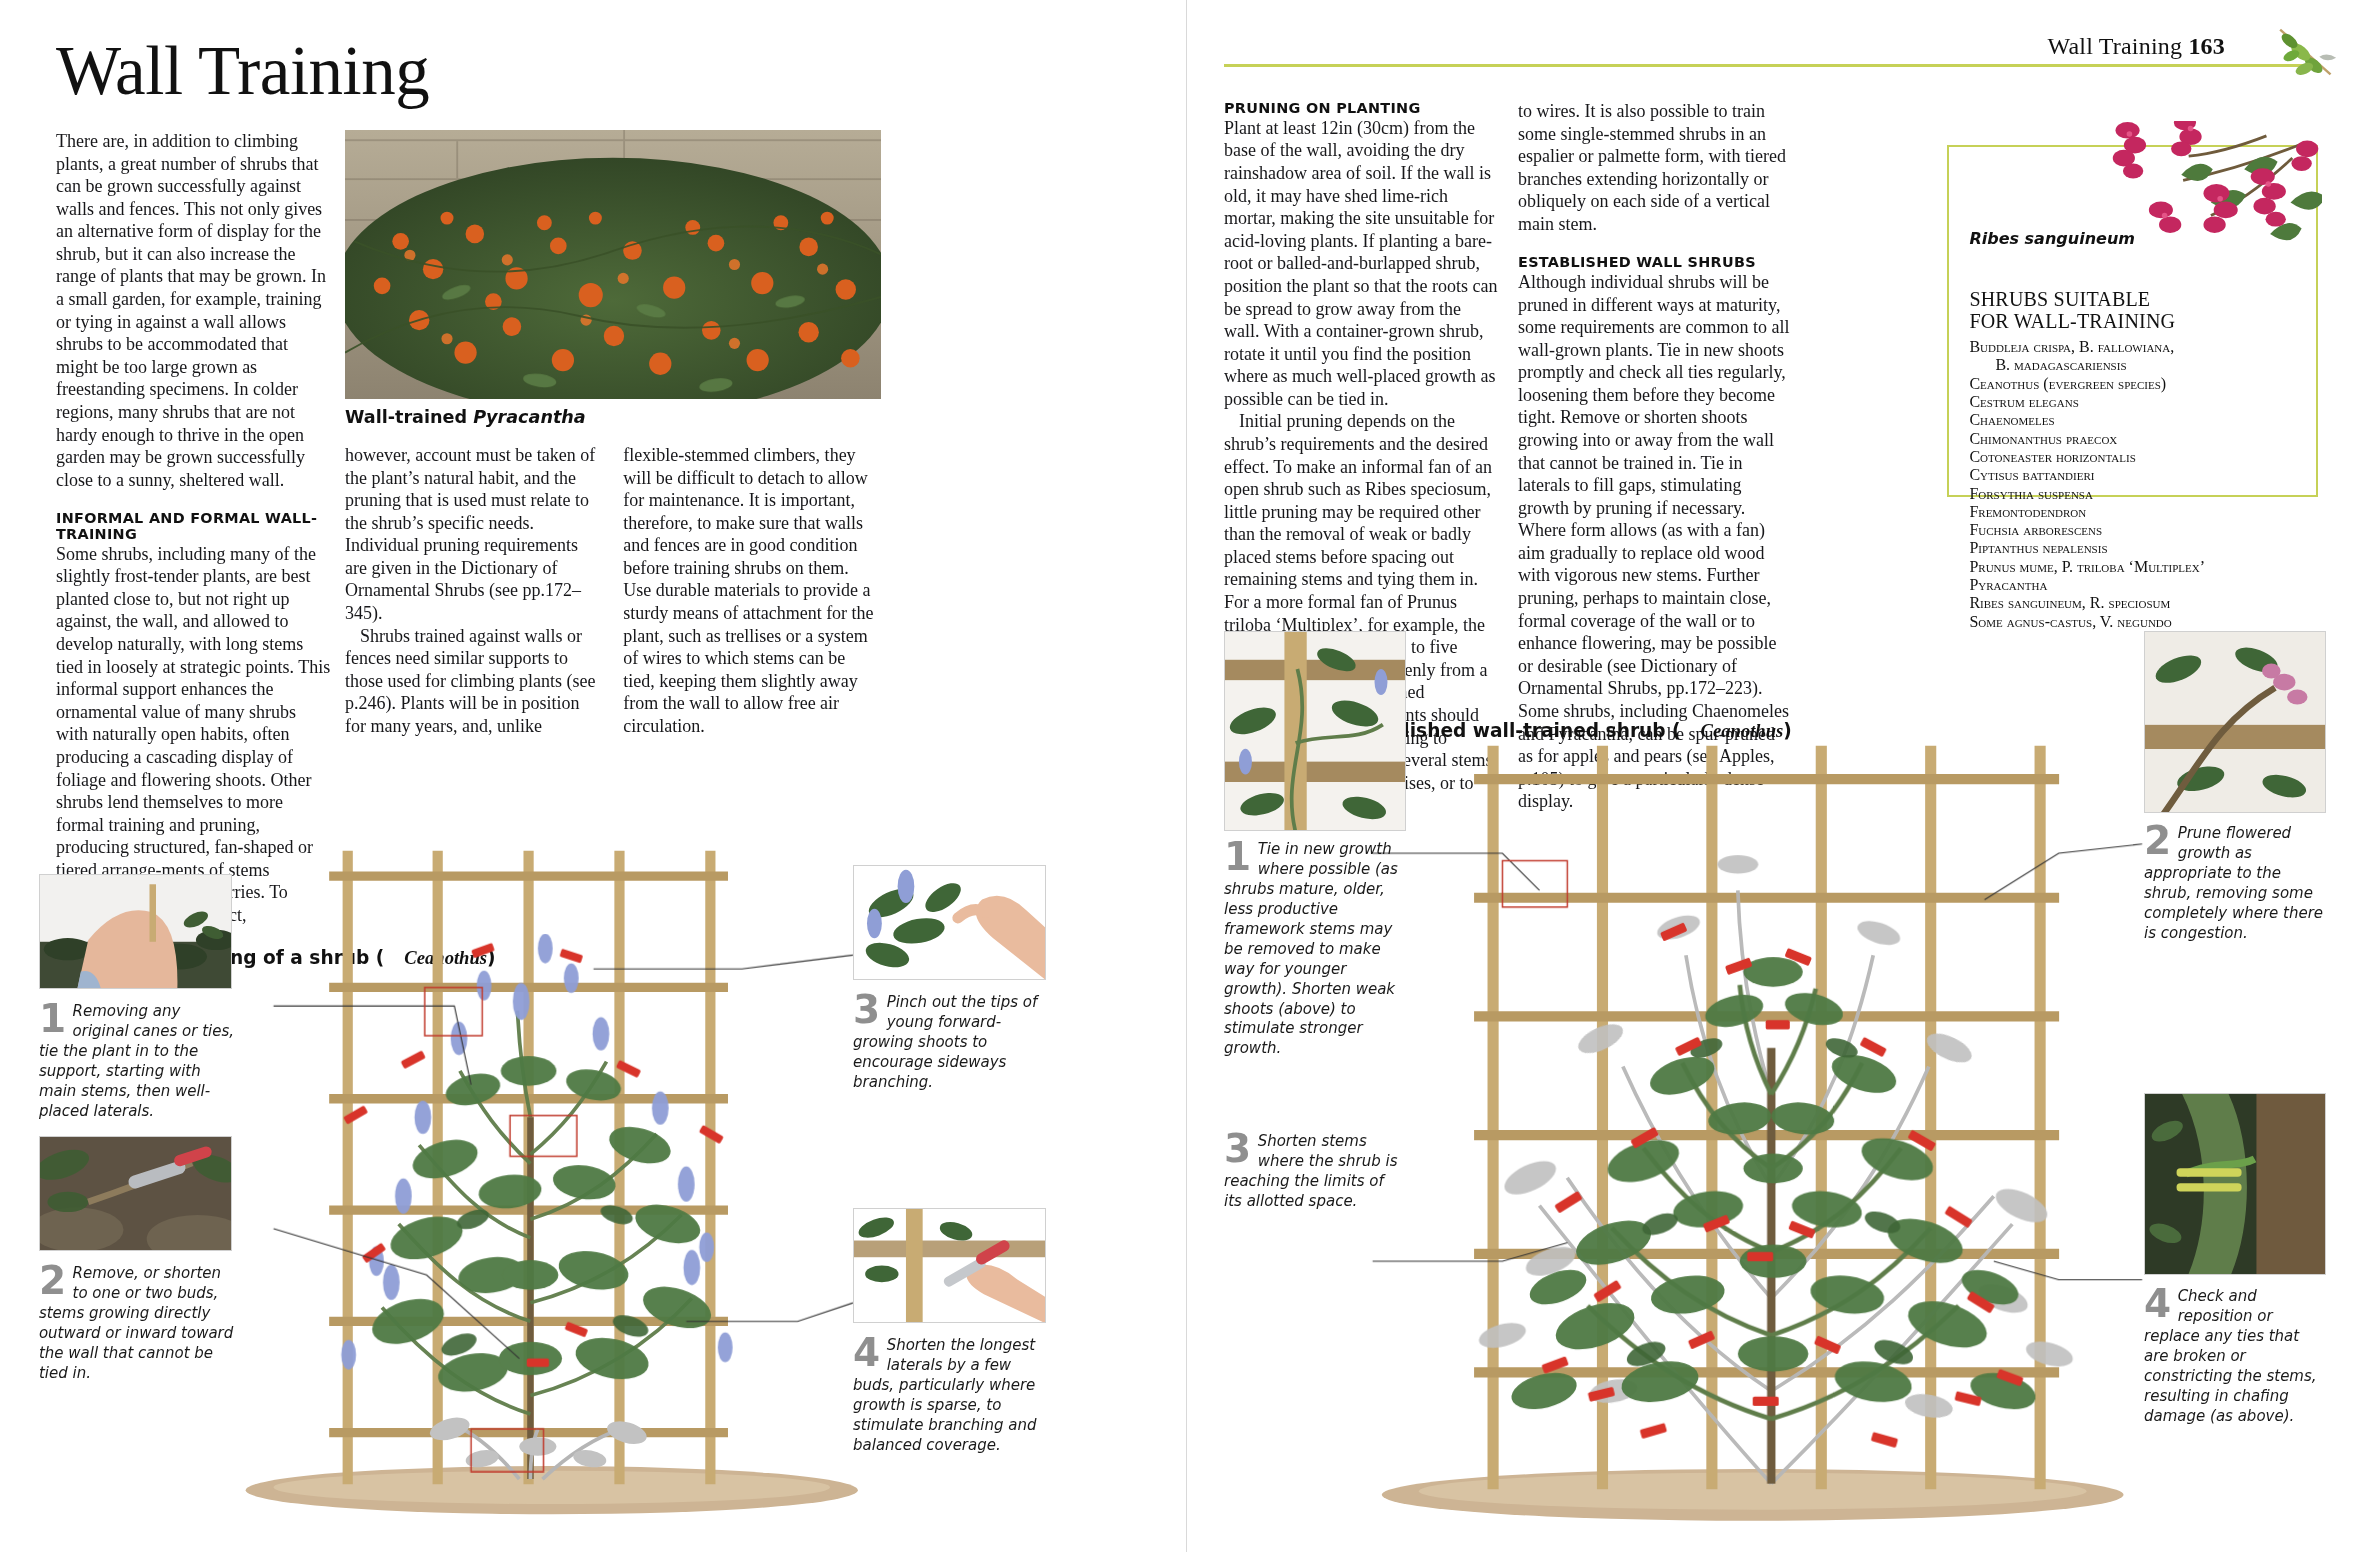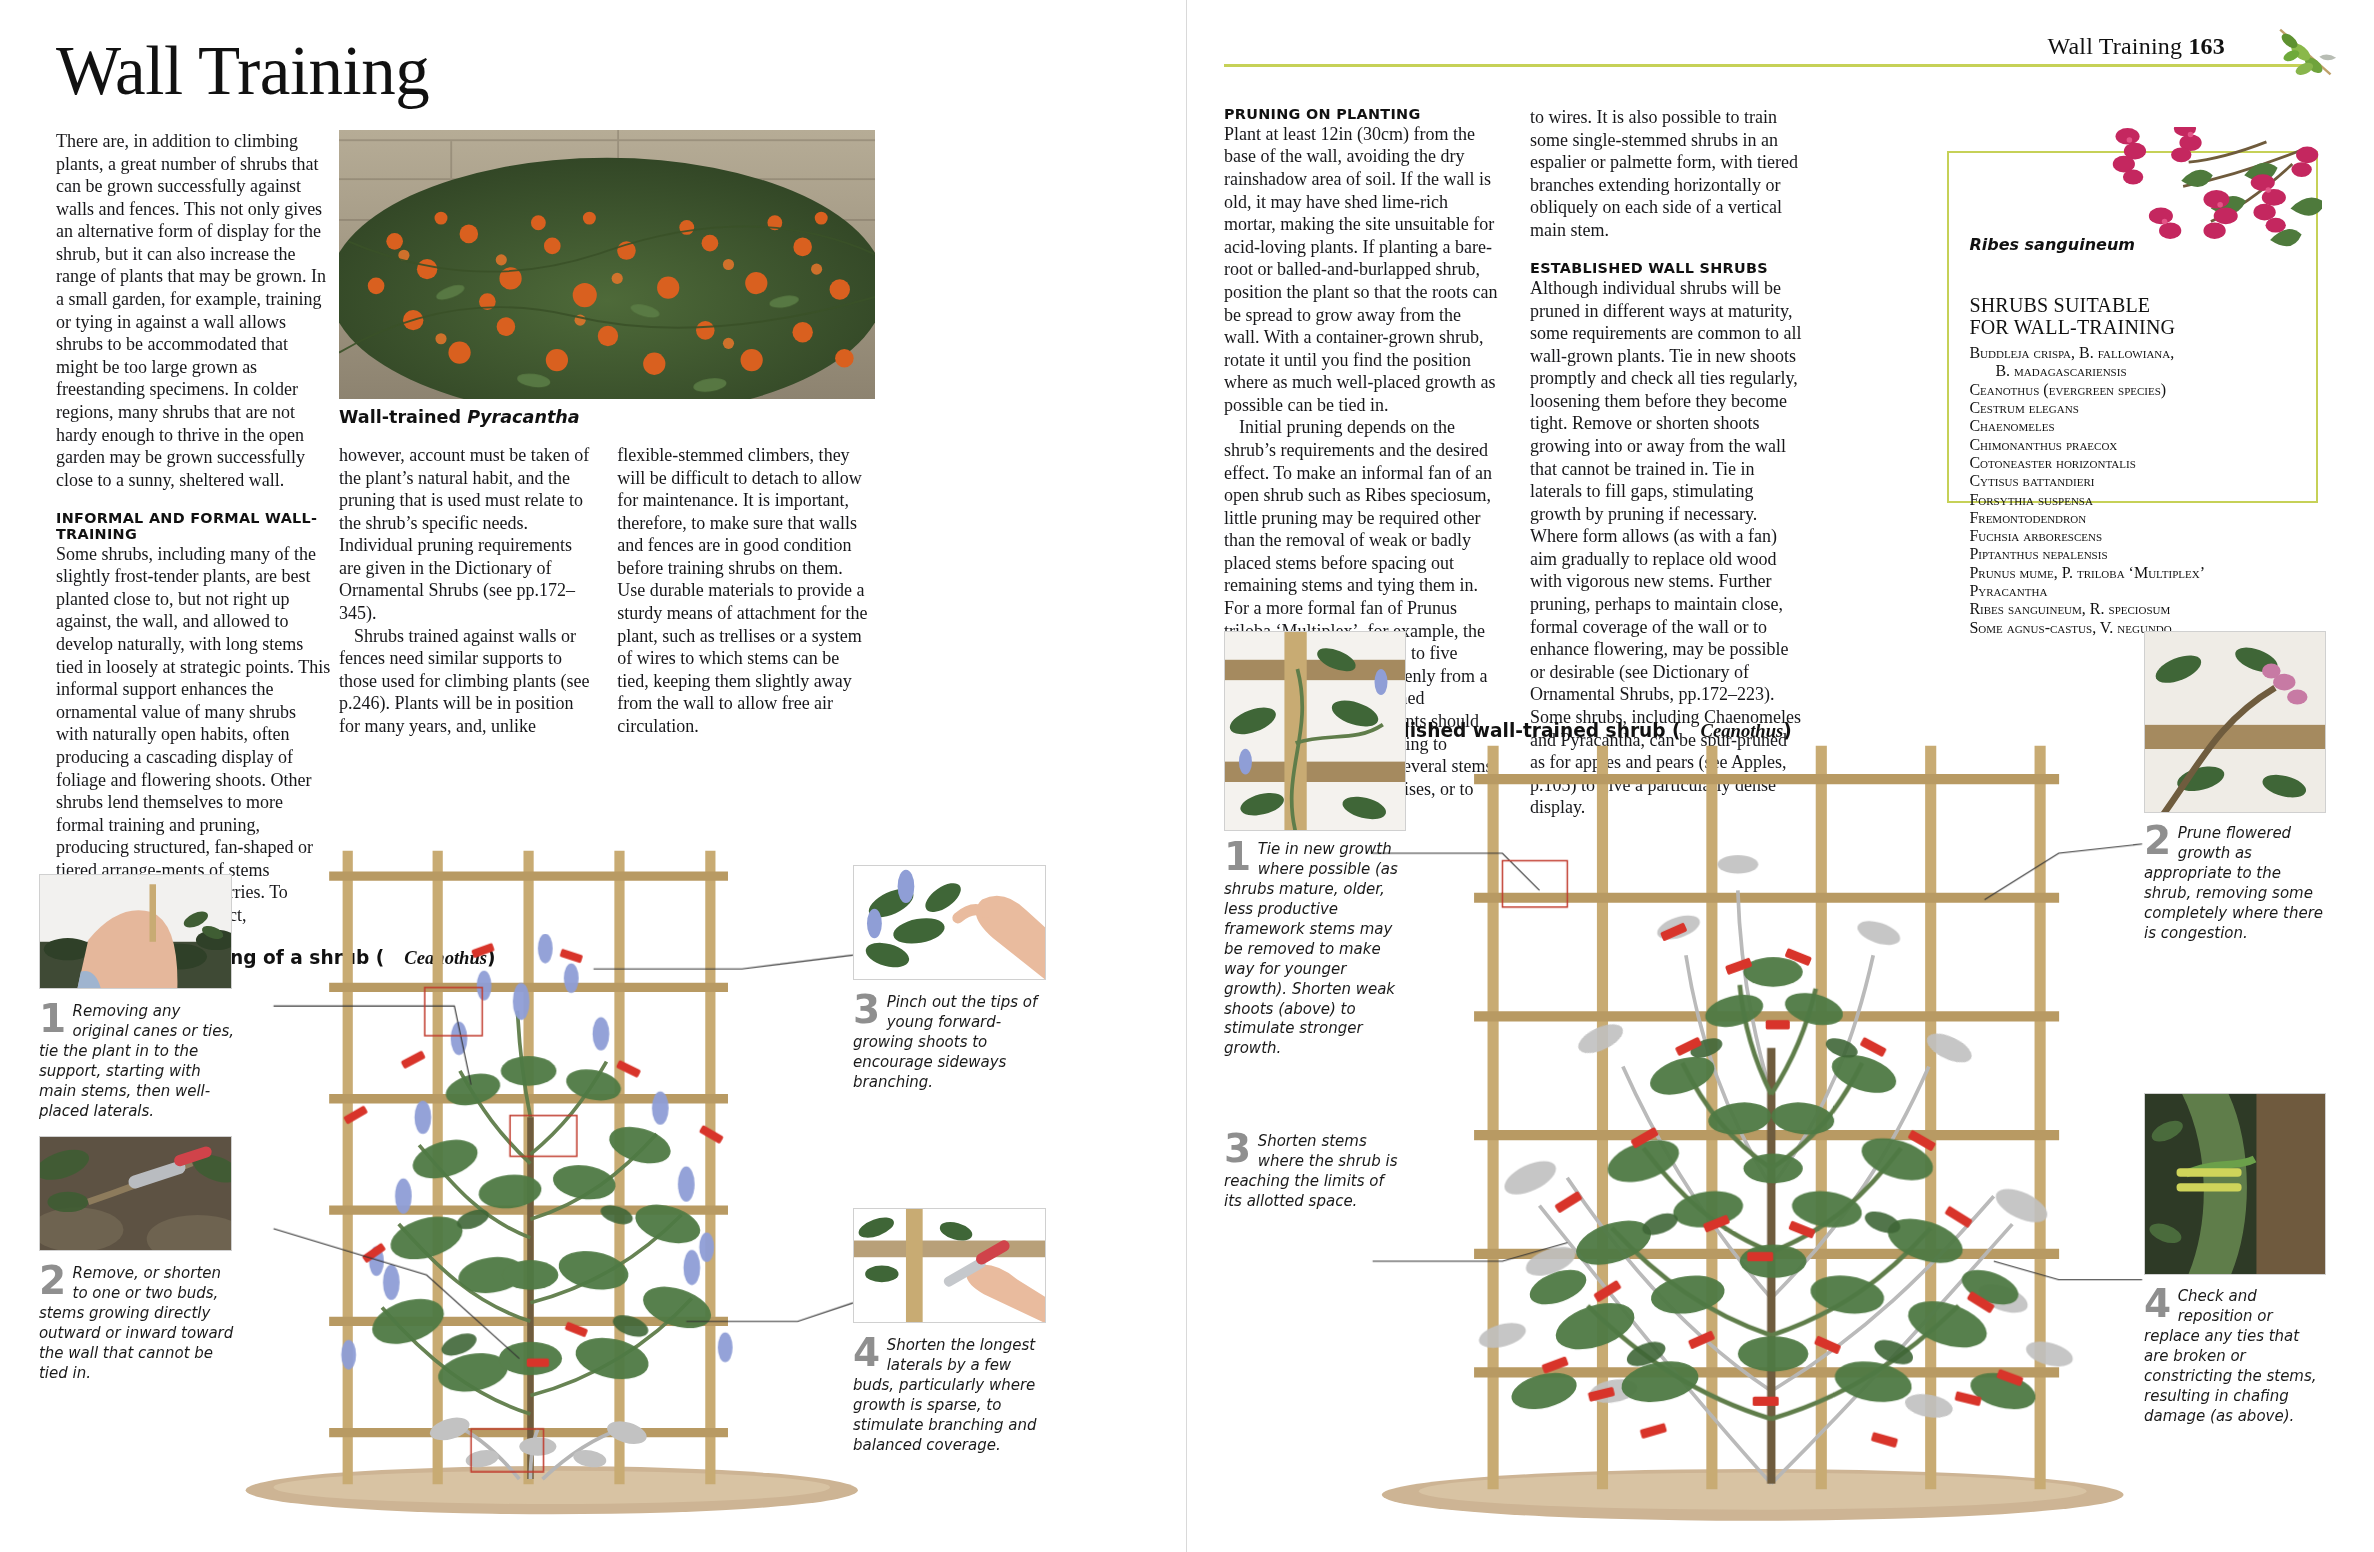--- a/index.html
+++ b/index.html
@@ -48,21 +48,21 @@
     color:#111; margin:0 0 0.9px 0; text-transform:uppercase;
   }
   p.body {
     font-size:18px; line-height:1.255; margin:0; color:#17171a;
     text-align:left; font-family:"Liberation Serif", serif;
   }
   p.body + p.body { text-indent:15px; }
   .gap { height:18.6px; }
 
   
-  .top-area { display:flex; gap:7px; }
+  .top-area { display:flex; gap:13px; }
   .col-a { width:276px; }
   .photo-col { width:536px; }
   .photo {
     width:536px; height:269px; border:0; position:relative; overflow:hidden;
     background:#4a4338;
   }
   .photo-cap-title {
     font-family:"DejaVu Sans", sans-serif; font-weight:bold;
     font-size:17.6px; margin-top:8.3px; color:#111;
   }
@@ -475,21 +475,21 @@
         <path d="M8 54 L62 6" stroke="#bfa06a" stroke-width="2.6" fill="none"></path>
         <ellipse cx="26" cy="44" rx="11" ry="6" fill="#6fa33c" transform="rotate(-40 26 44)"></ellipse>
         <ellipse cx="40" cy="30" rx="12" ry="6.5" fill="#8ab84a" transform="rotate(-40 40 30)"></ellipse>
         <ellipse cx="52" cy="18" rx="10" ry="5.5" fill="#5e9130" transform="rotate(-40 52 18)"></ellipse>
         <ellipse cx="36" cy="48" rx="10" ry="5.5" fill="#88b54c" transform="rotate(25 36 48)"></ellipse>
         <ellipse cx="50" cy="34" rx="9" ry="5" fill="#6ea93a" transform="rotate(25 50 34)"></ellipse>
         <path d="M2 36 q10 -6 18 -1 q-8 7 -18 1z" fill="#b8bdb4"></path>
       </svg>
     </div>
 
-    <div style="display:flex; gap:30px; margin-top:26px; position:relative;">
+    <div style="display:flex; gap:18px; margin-top:20px; position:relative;">
       <div style="width:276px">
         <div class="col-head">PRUNING ON PLANTING</div>
         <p class="body">Plant at least 12in (30cm) from the base of the wall, avoiding the dry rainshadow area of soil. If the wall is old, it may have shed lime-rich mortar, making the site unsuitable for acid-loving plants. If planting a bare-root or balled-and-burlapped shrub, position the plant so that the roots can be spread to grow away from the wall. With a container-grown shrub, rotate it until you find the position where as much well-placed growth as possible can be tied in.</p>
         <p class="body">Initial pruning depends on the shrub’s requirements and the desired effect. To make an informal fan of an open shrub such as Ribes speciosum, little pruning may be required other than the removal of weak or badly placed stems before spacing out remaining stems and tying them in. For a more formal fan of Prunus triloba ‘Multiplex’, for example, the ideal is to start with three to five strong stems radiating evenly from a main stem. Single-stemmed specimens of suitable plants should be cut back hard on planting to stimulate the growth of several stems that can be tied in to trellises, or to stakes attached obliquely</p>
       </div>
       <div style="width:276px">
         <p class="body">to wires. It is also possible to train some single-stemmed shrubs in an espalier or palmette form, with tiered branches extending horizontally or obliquely on each side of a vertical main stem.</p>
         <div class="gap"></div>
         <div class="col-head">ESTABLISHED WALL SHRUBS</div>
         <p class="body">Although individual shrubs will be pruned in different ways at maturity, some requirements are common to all wall-grown plants. Tie in new shoots promptly and check all ties regularly, loosening them before they become tight. Remove or shorten shoots growing into or away from the wall that cannot be trained in. Tie in laterals to fill gaps, stimulating growth by pruning if necessary. Where form allows (as with a fan) aim gradually to replace old wood with vigorous new stems. Further pruning, perhaps to maintain close, formal coverage of the wall or to enhance flowering, may be possible or desirable (see Dictionary of Ornamental Shrubs, pp.172–223). Some shrubs, including Chaenomeles and Pyracantha, can be spur-pruned as for apples and pears (see Apples, p.105) to give a particularly dense display.</p>

